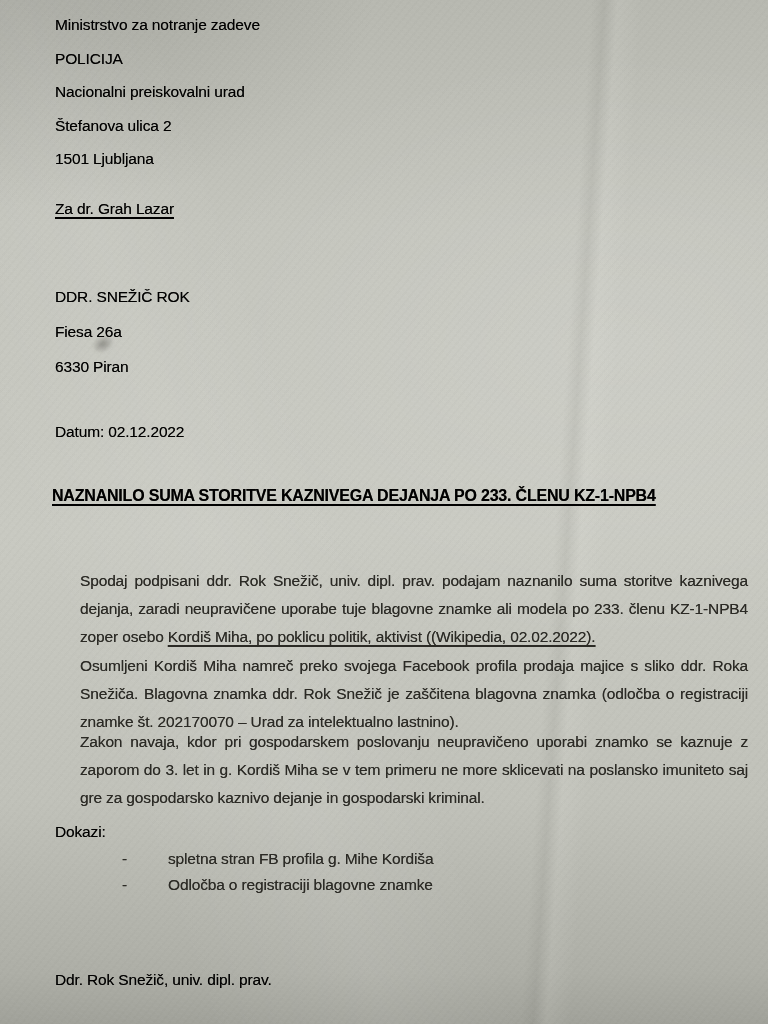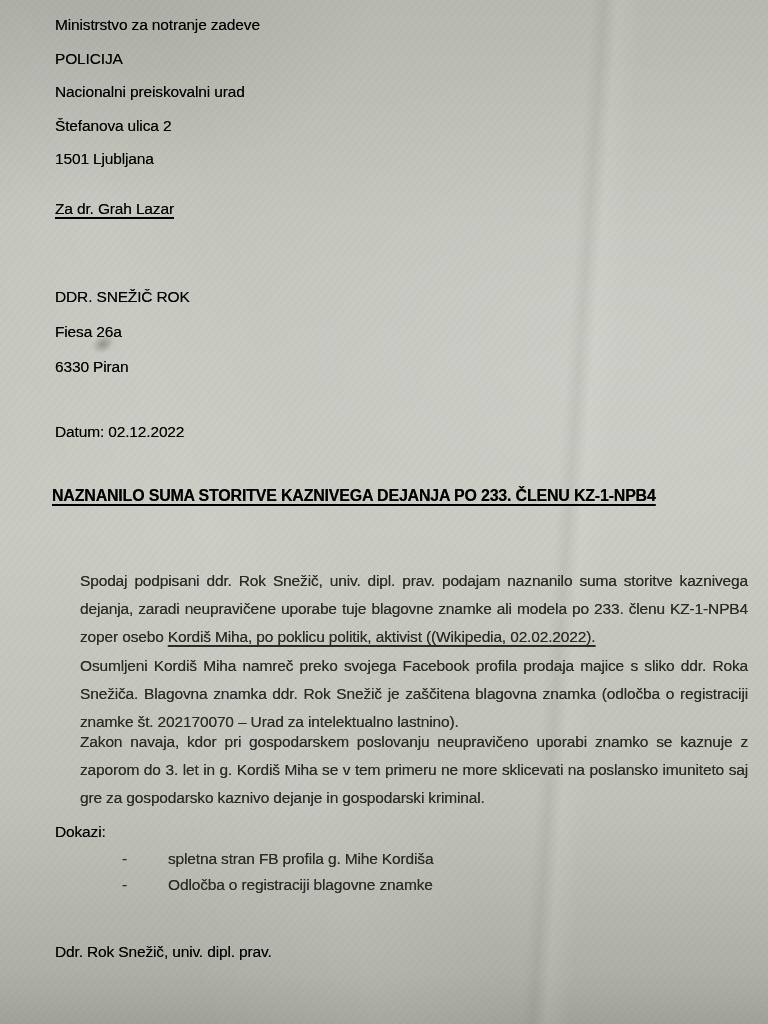--- a/index.html
+++ b/index.html
@@ -136,13 +136,13 @@
   <div class="evidence-item">
     <span class="dash">-</span>
     <span>spletna stran FB profila g. Mihe Kordiša</span>
   </div>
   <div class="evidence-item">
     <span class="dash">-</span>
     <span>Odločba o registraciji blagovne znamke</span>
   </div>
 </div>
 
-<div class="line" style="top:943px">Ddr. Rok Snežič, univ. dipl. prav.</div>
+<div class="line" style="top:971px">Ddr. Rok Snežič, univ. dipl. prav.</div>
 
 </body></html>

